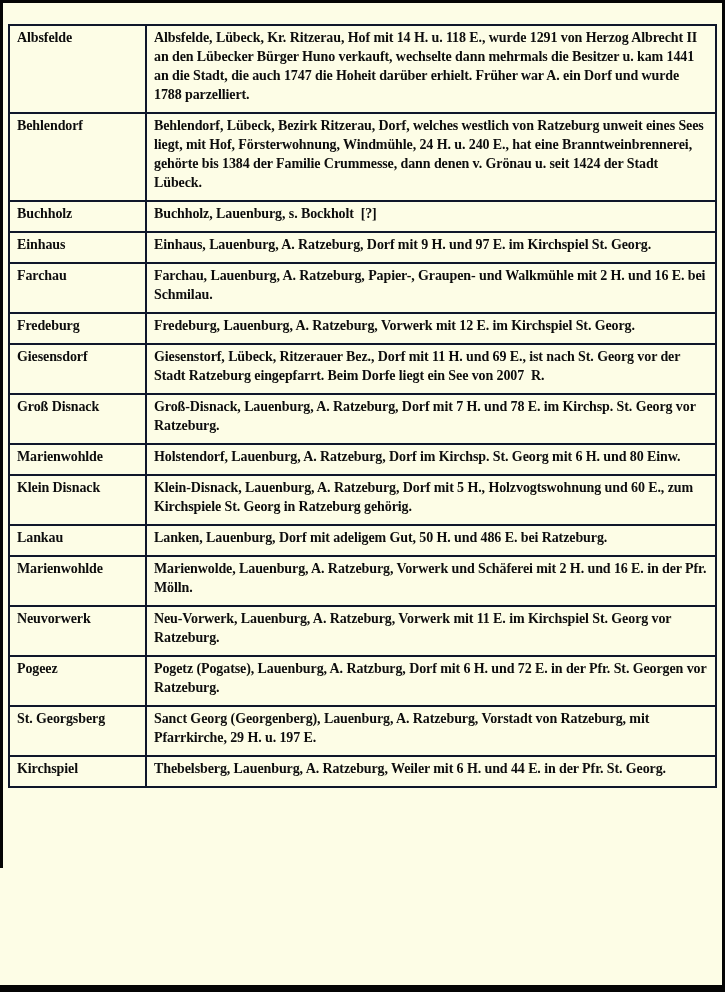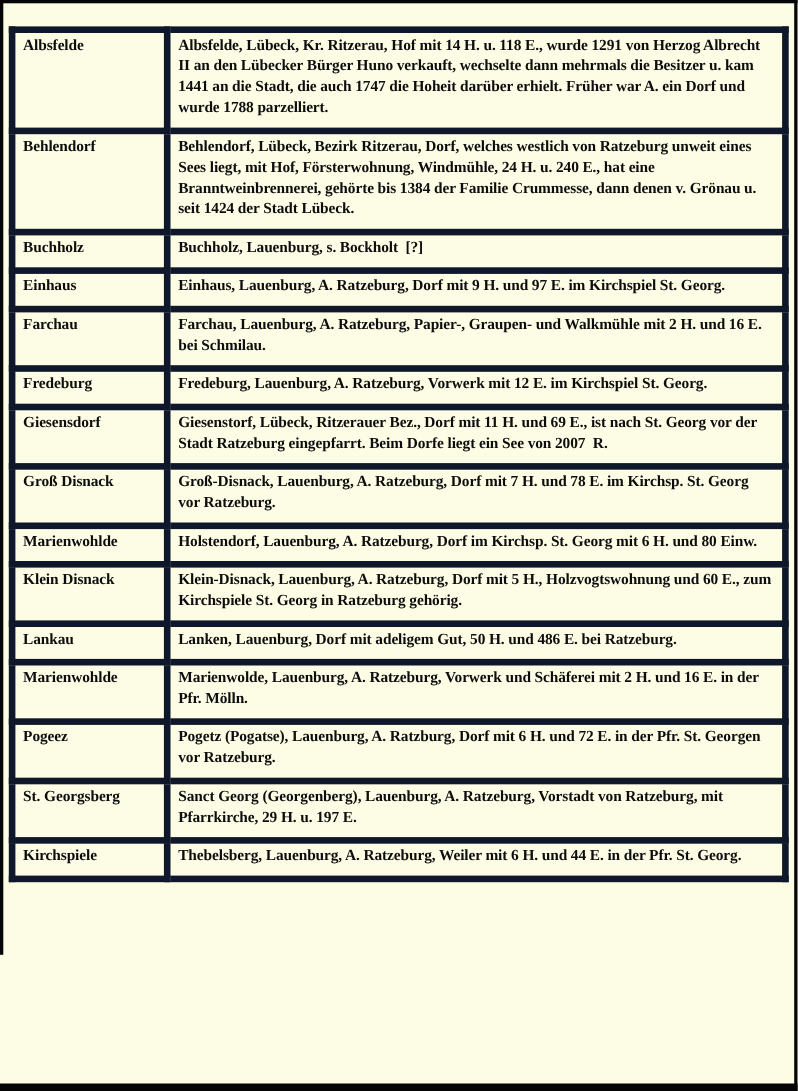--- a/index.html
+++ b/index.html
@@ -16,21 +16,21 @@
   .edge-top{left:0;top:0;width:725px;height:3px;}
   .edge-right{right:0;top:0;width:3px;height:992px;}
   .edge-bottom{left:0;bottom:0;width:725px;height:7px;}
   .edge-left{left:0;top:0;width:3px;height:868px;}
 
   table.places{
     position:absolute;left:8px;top:24px;width:709px;
     border-collapse:collapse;table-layout:fixed;
   }
   table.places td{
-    border:6px solid #0f172a;
+    border:2px solid #0f172a;
     vertical-align:top;
     padding:2px 8px 8px 7px;
     font-size:14px;
     line-height:19px;
     font-weight:bold;
     letter-spacing:-0.1px;
   }
   td.name-cell{width:120px;}
   td.desc-cell{}
   .u{text-underline-offset:2px;}
@@ -100,31 +100,35 @@
   <tr>
     <td class="name-cell">Lankau</td>
     <td class="desc-cell"><span>Lanken, Lauenburg, Dorf mit adeligem Gut, 50 H. und 486 E. bei Ratzeburg.</span></td>
   </tr>
 
   <tr>
     <td class="name-cell">Marienwohlde</td>
     <td class="desc-cell"><span>Marienwolde, Lauenburg, A. Ratzeburg, Vorwerk und Schäferei mit 2 H. und 16 E. in der Pfr. Mölln.</span></td>
   </tr>
 
+  <tr>
+    <td class="name-cell">Neuvorwerk</td>
+    <td class="desc-cell"><span>Neu-Vorwerk, Lauenburg, A. Ratzeburg, Vorwerk mit 11 E. im Kirchspiel St. Georg vor Ratzeburg.</span></td>
+  </tr>
 
   <tr>
     <td class="name-cell">Pogeez</td>
     <td class="desc-cell"><span>Pogetz (Pogatse), Lauenburg, A. Ratzburg, Dorf mit 6 H. und 72 E. in der Pfr. St. Georgen vor Ratzeburg.</span></td>
   </tr>
 
 
   <tr>
     <td class="name-cell">St. Georgsberg</td>
     <td class="desc-cell"><span>Sanct Georg (Georgenberg), Lauenburg, A. Ratzeburg, Vorstadt von Ratzeburg, mit Pfarrkirche, 29 H. u. 197 E.</span></td>
   </tr>
 
   <tr>
-    <td class="name-cell">Kirchspiele</td>
+    <td class="name-cell">Kirchspiel</td>
     <td class="desc-cell"><span>Thebelsberg, Lauenburg, A. Ratzeburg, </span><span class="u">Weiler</span><span> mit 6 H. und 44 E. in der Pfr. St. Georg.</span></td>
   </tr>
 </tbody>
   </table>
 </div>
 
 </body></html>

